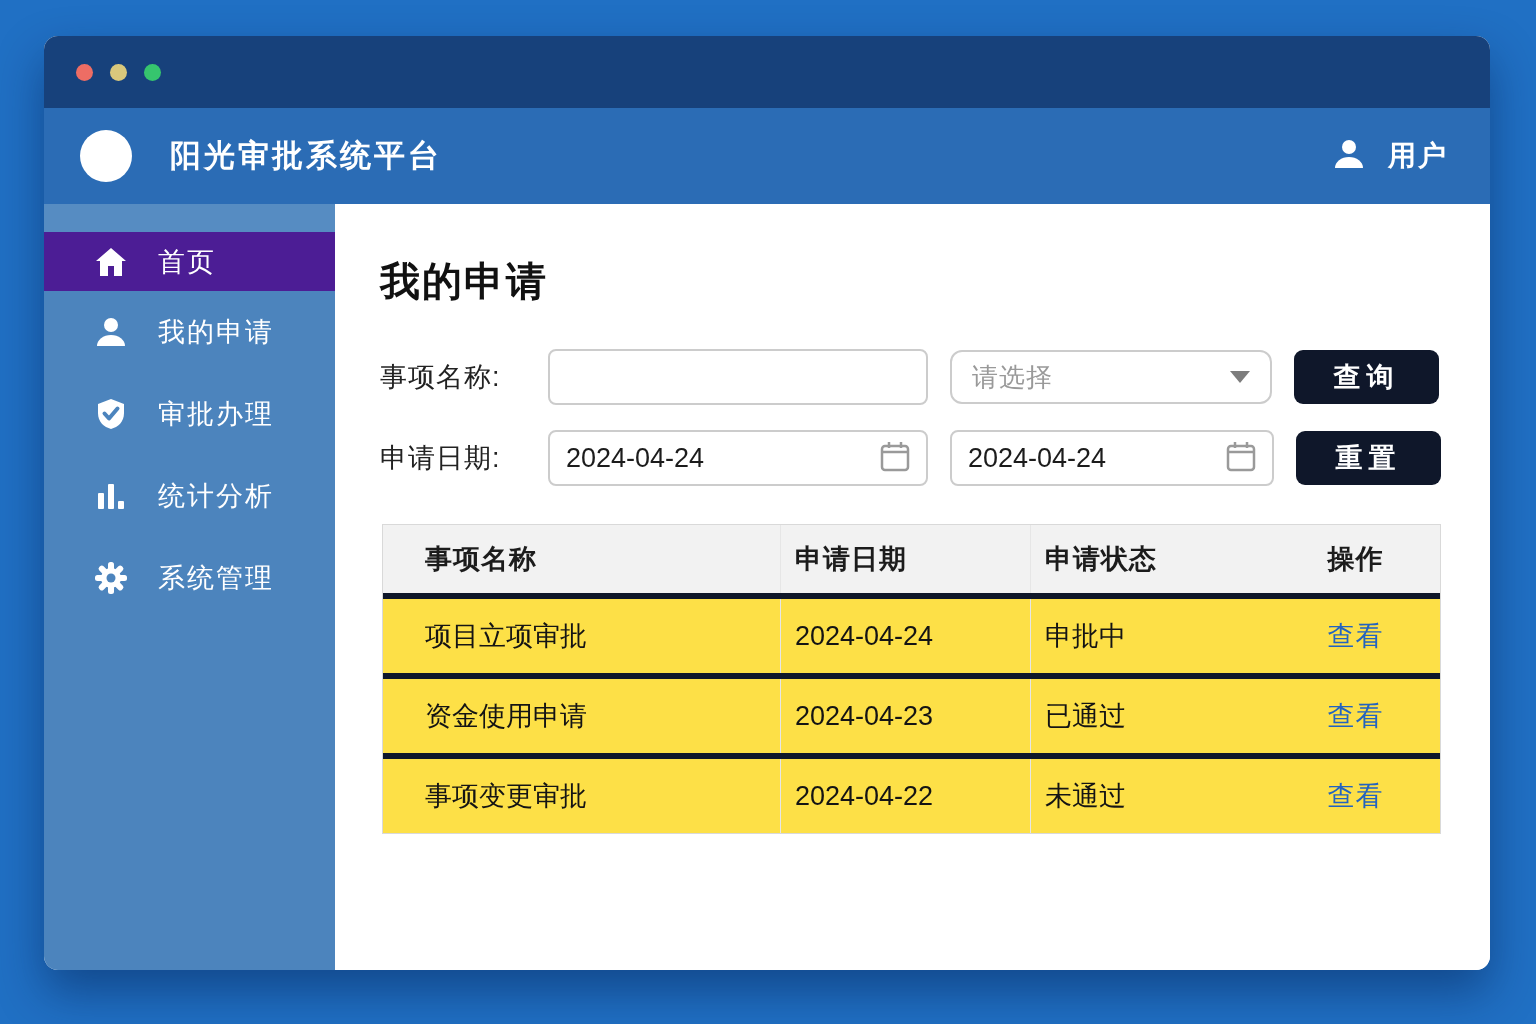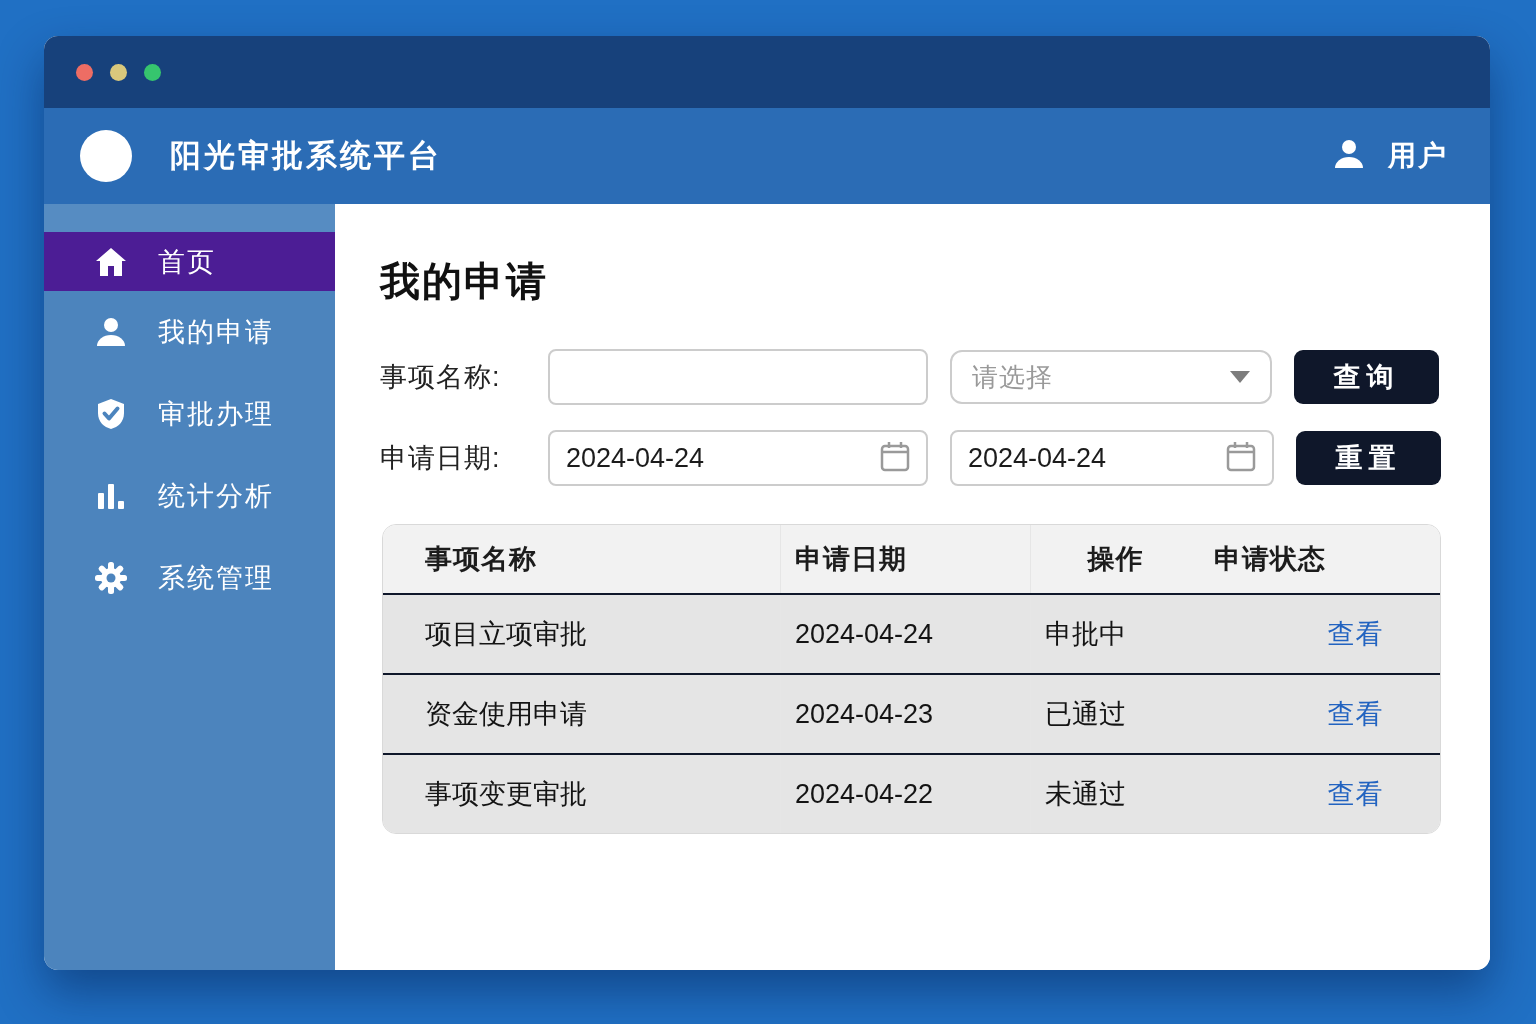--- a/index.html
+++ b/index.html
@@ -54,24 +54,24 @@
   .dateinput { width:380px; height:56px; border:2px solid #cccccc; border-radius:8px; background:#ffffff;
                display:flex; align-items:center; padding:0 16px; cursor:text; }
   .dateinput.second { margin-left:22px; width:324px; }
   .dateinput .dval { font-size:27px; color:#1c1c1c; }
   .cal-icon { margin-left:auto; }
   .btn { width:145px; height:54px; margin-left:22px; background:#0f172a; border:none; border-radius:9px;
          color:#ffffff; font-size:27px; letter-spacing:6px; font-weight:bold; cursor:pointer; font-family:inherit;
          display:flex; align-items:center; justify-content:center; }
 
   
-  .table { margin-top:38px; width:1059px; margin-left:2px; border:1px solid #d9d9d9; border-radius:14px; overflow:hidden; }
+  .table { margin-top:38px; width:1059px; margin-left:2px; border:1px solid #d9d9d9; border-radius:0; overflow:hidden; }
   .trow { display:flex; align-items:stretch; }
   .trow.head { background:#f2f2f2; height:68px; }
-  .trow.data { background:#e5e5e5; height:80px; border-top:2px solid #0f172a; }
+  .trow.data { background:#fde047; height:80px; border-top:6px solid #0f172a; }
   .tcell { display:flex; align-items:center; font-size:27px; color:#141414; }
   .c1 { width:398px; padding-left:42px; border-right:1px solid #e6e6e6; }
   .c2 { width:250px; padding-left:14px; border-right:1px solid #e6e6e6; }
   .c3 { width:240px; padding-left:14px; }
   .c4 { width:169px; justify-content:center; }
   .trow.head .tcell { font-weight:bold; color:#1c1c1c; letter-spacing:1px; }
   .view-link { color:#2263c0; font-size:27px; letter-spacing:1px; text-decoration:none; cursor:pointer; }
 </style>
 </head>
 <body>
@@ -199,22 +199,22 @@
             </span>
           </div>
           <button class="btn">重置</button>
         </div>
       </div>
 
       <div class="table">
         <div class="trow head">
           <div class="tcell c1">事项名称</div>
           <div class="tcell c2">申请日期</div>
+          <div class="tcell c3">申请状态</div>
           <div class="tcell c4">操作</div>
-          <div class="tcell c3">申请状态</div>
         </div>
 
         <div class="trow data">
           <div class="tcell c1">项目立项审批</div>
           <div class="tcell c2">2024-04-24</div>
           <div class="tcell c3">申批中</div>
           <div class="tcell c4">
               <a class="view-link">查看</a>
             </div>
         </div>

